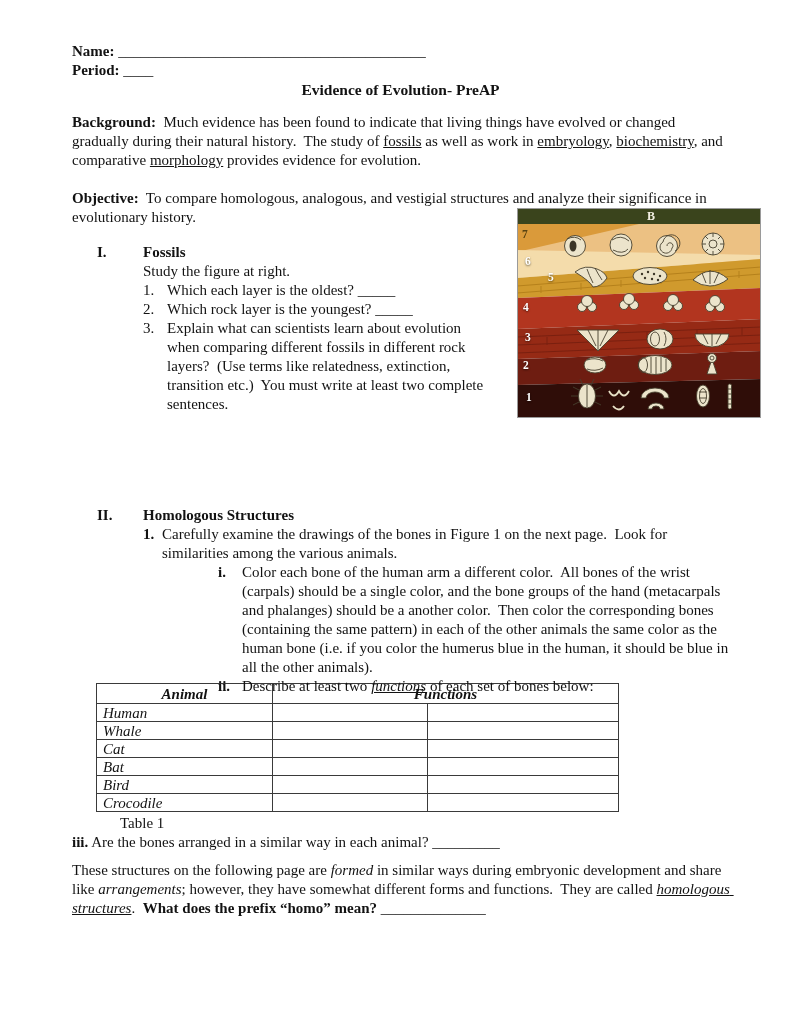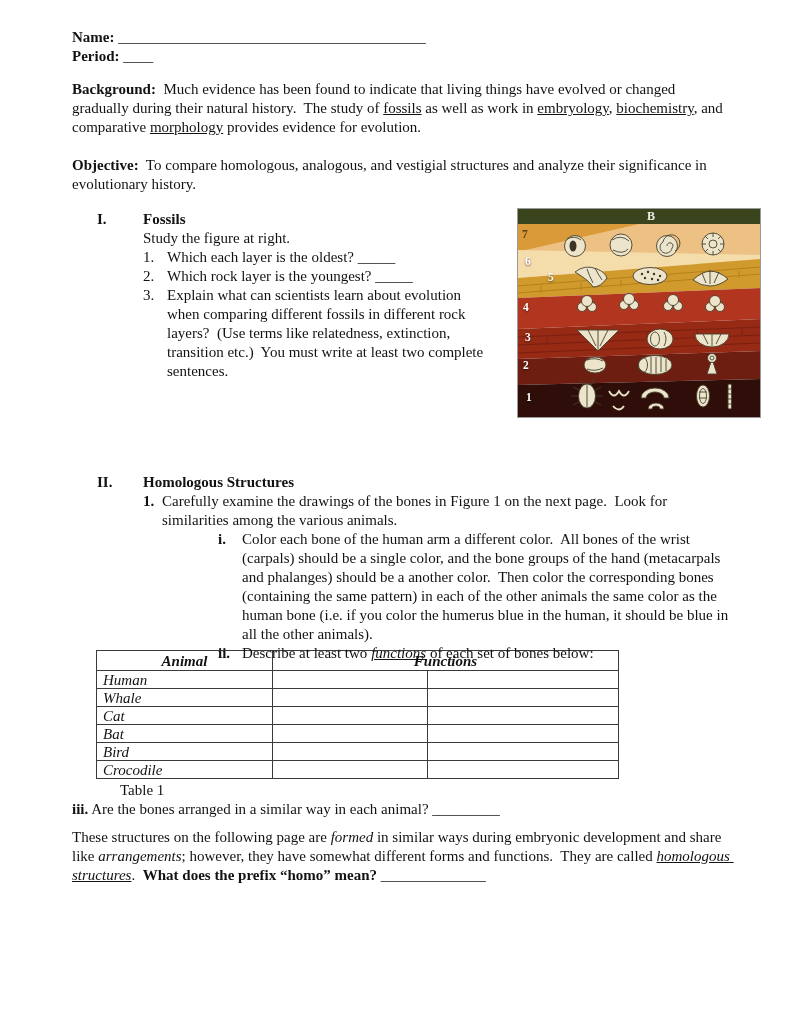--- a/index.html
+++ b/index.html
@@ -1,21 +1,21 @@
 <!DOCTYPE html>
 <html><head>
 <meta charset="utf-8">
 <style>
   * { margin:0; padding:0; box-sizing:border-box; }
   html,body { background:#ffffff; }
   .page {
     position:relative;
     width:791px; height:1024px;
     background:#ffffff;
-    padding:28px 62px 0 72px;
+    padding:42px 62px 0 72px;
     font-family:"Liberation Serif","DejaVu Serif",serif;
     font-size:15px; line-height:19px; color:#121212;
     overflow:hidden;
   }
   p { white-space:pre-wrap; }
   b { font-weight:bold; }
   .u  { text-decoration:underline; }
   .i  { font-style:italic; }
   .iu { font-style:italic; text-decoration:underline; }
   .title { text-align:center; font-weight:bold; font-size:15.5px; }
@@ -67,20 +67,21 @@
   .fd { fill:#3c3526; stroke:none; }
   .mortar { fill:none; stroke-width:1; }
 </style>
 </head>
 <body>
 
 <div class="page">
 
   <p><b>Name: </b><span class="blank">_________________________________________</span></p>
   <p><b>Period: </b><span class="blank">____</span></p>
+  <p class="title">Evidence of Evolution- PreAP</p>
 
   <p class="para mt14"><b>Background:</b><span>  Much evidence has been found to indicate that living things have evolved or changed gradually during their natural history.  The study of </span><span class="u">fossils</span><span> as well as work in </span><span class="u">embryology</span><span>, </span><span class="u">biochemistry</span><span>, and comparative </span><span class="u">morphology</span><span> provides evidence for evolution.</span></p>
 
   <p class="para mt19"><b>Objective:</b><span>  To compare homologous, analogous, and vestigial structures and analyze their significance in evolutionary history.</span></p>
 
   <div class="sec sec1 mt16">
     <div class="sec-num">I.</div>
     <div class="sec-body">
       <p class="sec-title">Fossils</p>
       <p>Study the figure at right.</p>

